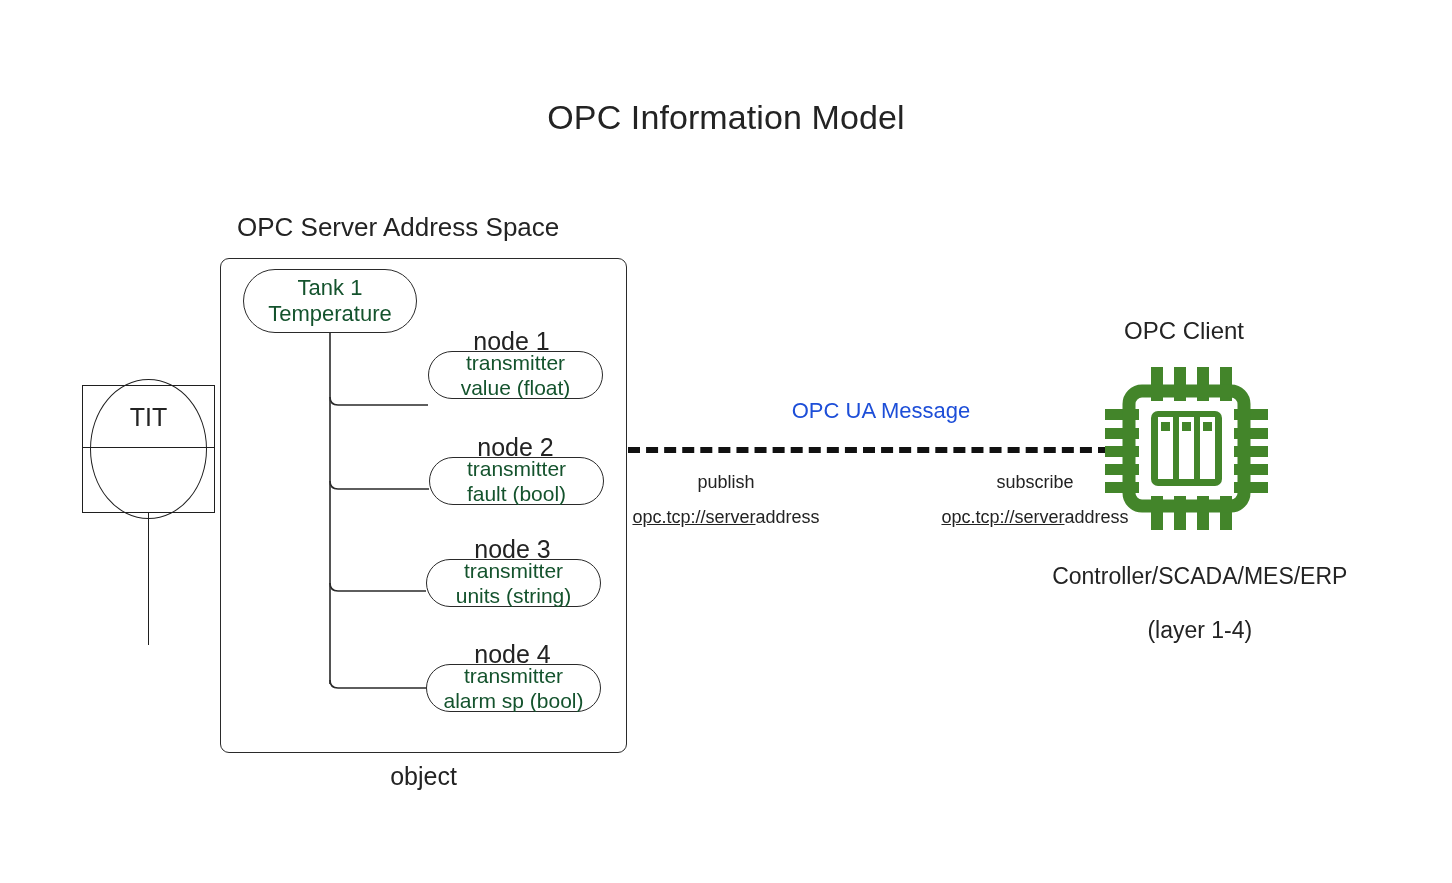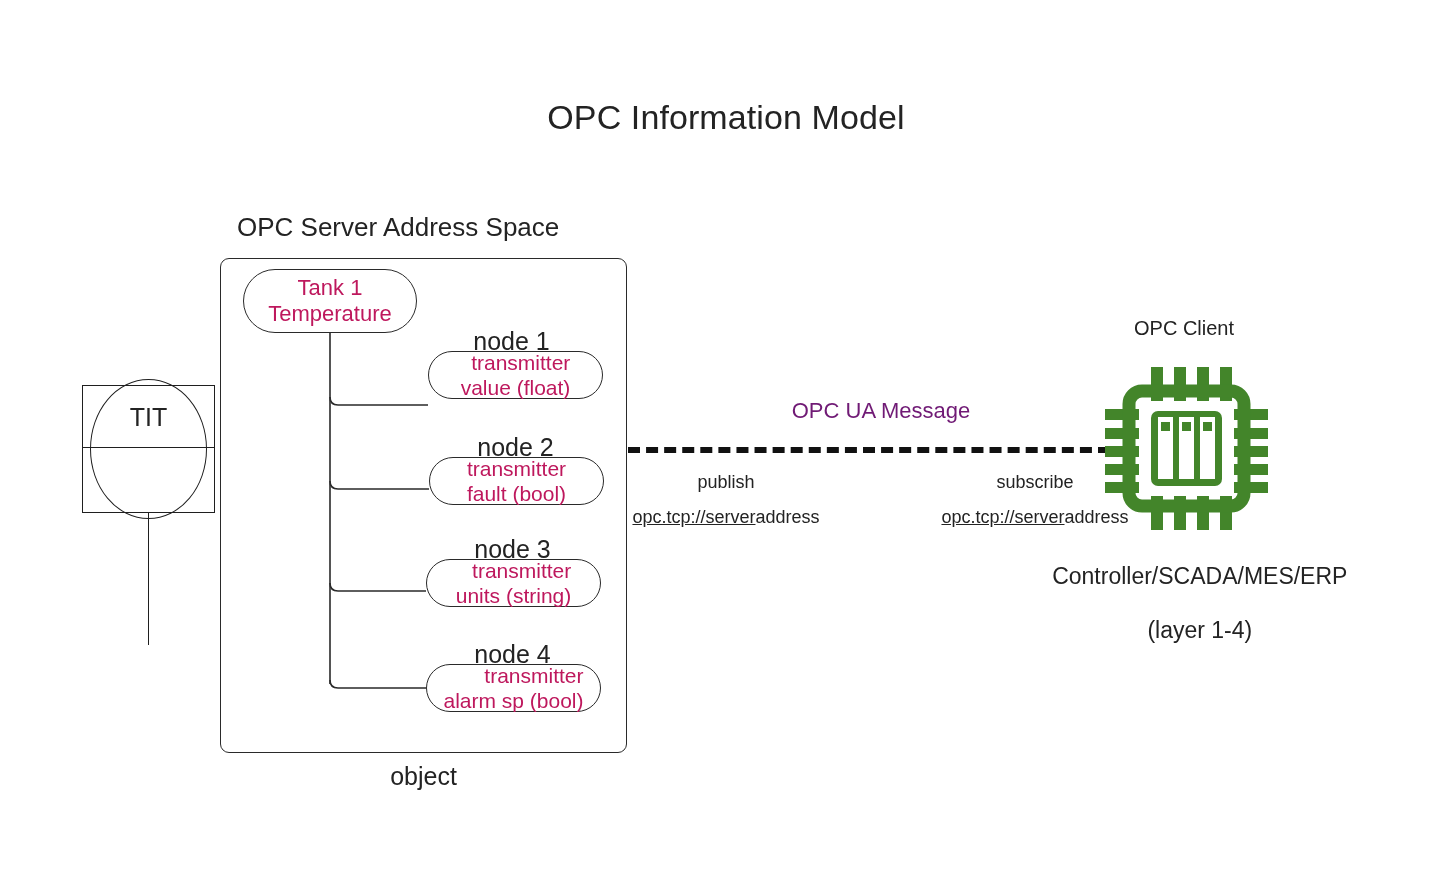--- a/index.html
+++ b/index.html
@@ -52,37 +52,36 @@
   }
 
   .pill {
     box-sizing: border-box;
     border: 1.6px solid #2a2a2a;
     background: #ffffff;
     display: flex;
     align-items: center;
     justify-content: center;
     font-size: 21px;
-    color: #be185d;
+    color: #14532d;
     text-align: center;
     line-height: 1.2;
   }
   .pill .pl { white-space: pre; }
 
   #tank-node {
     left: 243px; top: 269px;
     width: 174px; height: 64px;
     border-radius: 32px;
     font-size: 22px;
   }
 
   .leaf-node {
     width: 175px; height: 48px;
     border-radius: 32px;
-    text-align: right;
   }
   #node-1-bubble { left: 428px; top: 351px; }
   #node-2-bubble { left: 429px; top: 457px; }
   #node-3-bubble { left: 426px; top: 559px; }
   #node-4-bubble { left: 426px; top: 664px; }
 
   .node-caption {
     font-size: 25px;
     color: #232323;
     text-align: center;
@@ -119,41 +118,41 @@
     font-size: 25px; color: #232323;
   }
   #tit-stem {
     left: 148px; top: 513px; width: 0; height: 132px;
     border-left: 1.7px solid #1f1f1f;
   }
 
   
   #ua-message-label {
     left: 700px; top: 398px; width: 362px;
-    font-size: 22px; color: #701a75;
+    font-size: 22px; color: #1d4ed8;
   }
   #ua-dashed-line {
     left: 628px; top: 447px; width: 482px; height: 0;
     border-top: 6px dashed #111111;
   }
   .endpoint-block {
     font-size: 18px;
     color: #232323;
     text-align: center;
   }
   .endpoint-block .verb { display: block; text-align: center; }
   .endpoint-block .addr { display: block; margin-top: 14px; }
   .endpoint-block .addr .lnk { text-decoration: underline; }
   #publish-block { left: 600px; top: 472px; width: 252px; }
   #subscribe-block { left: 909px; top: 472px; width: 252px; }
 
   
   #opc-client-label {
     left: 1010px; top: 317px; width: 348px;
-    font-size: 20px; color: #232323; text-align: center;
+    font-size: 24px; color: #232323; text-align: center;
   }
   #chip-icon { left: 1105px; top: 367px; width: 163px; height: 163px; }
   #client-role-label {
     left: 1000px; top: 536px; width: 374px;
     font-size: 23px; color: #232323;
   }
 </style>
 </head>
 <body>
 

